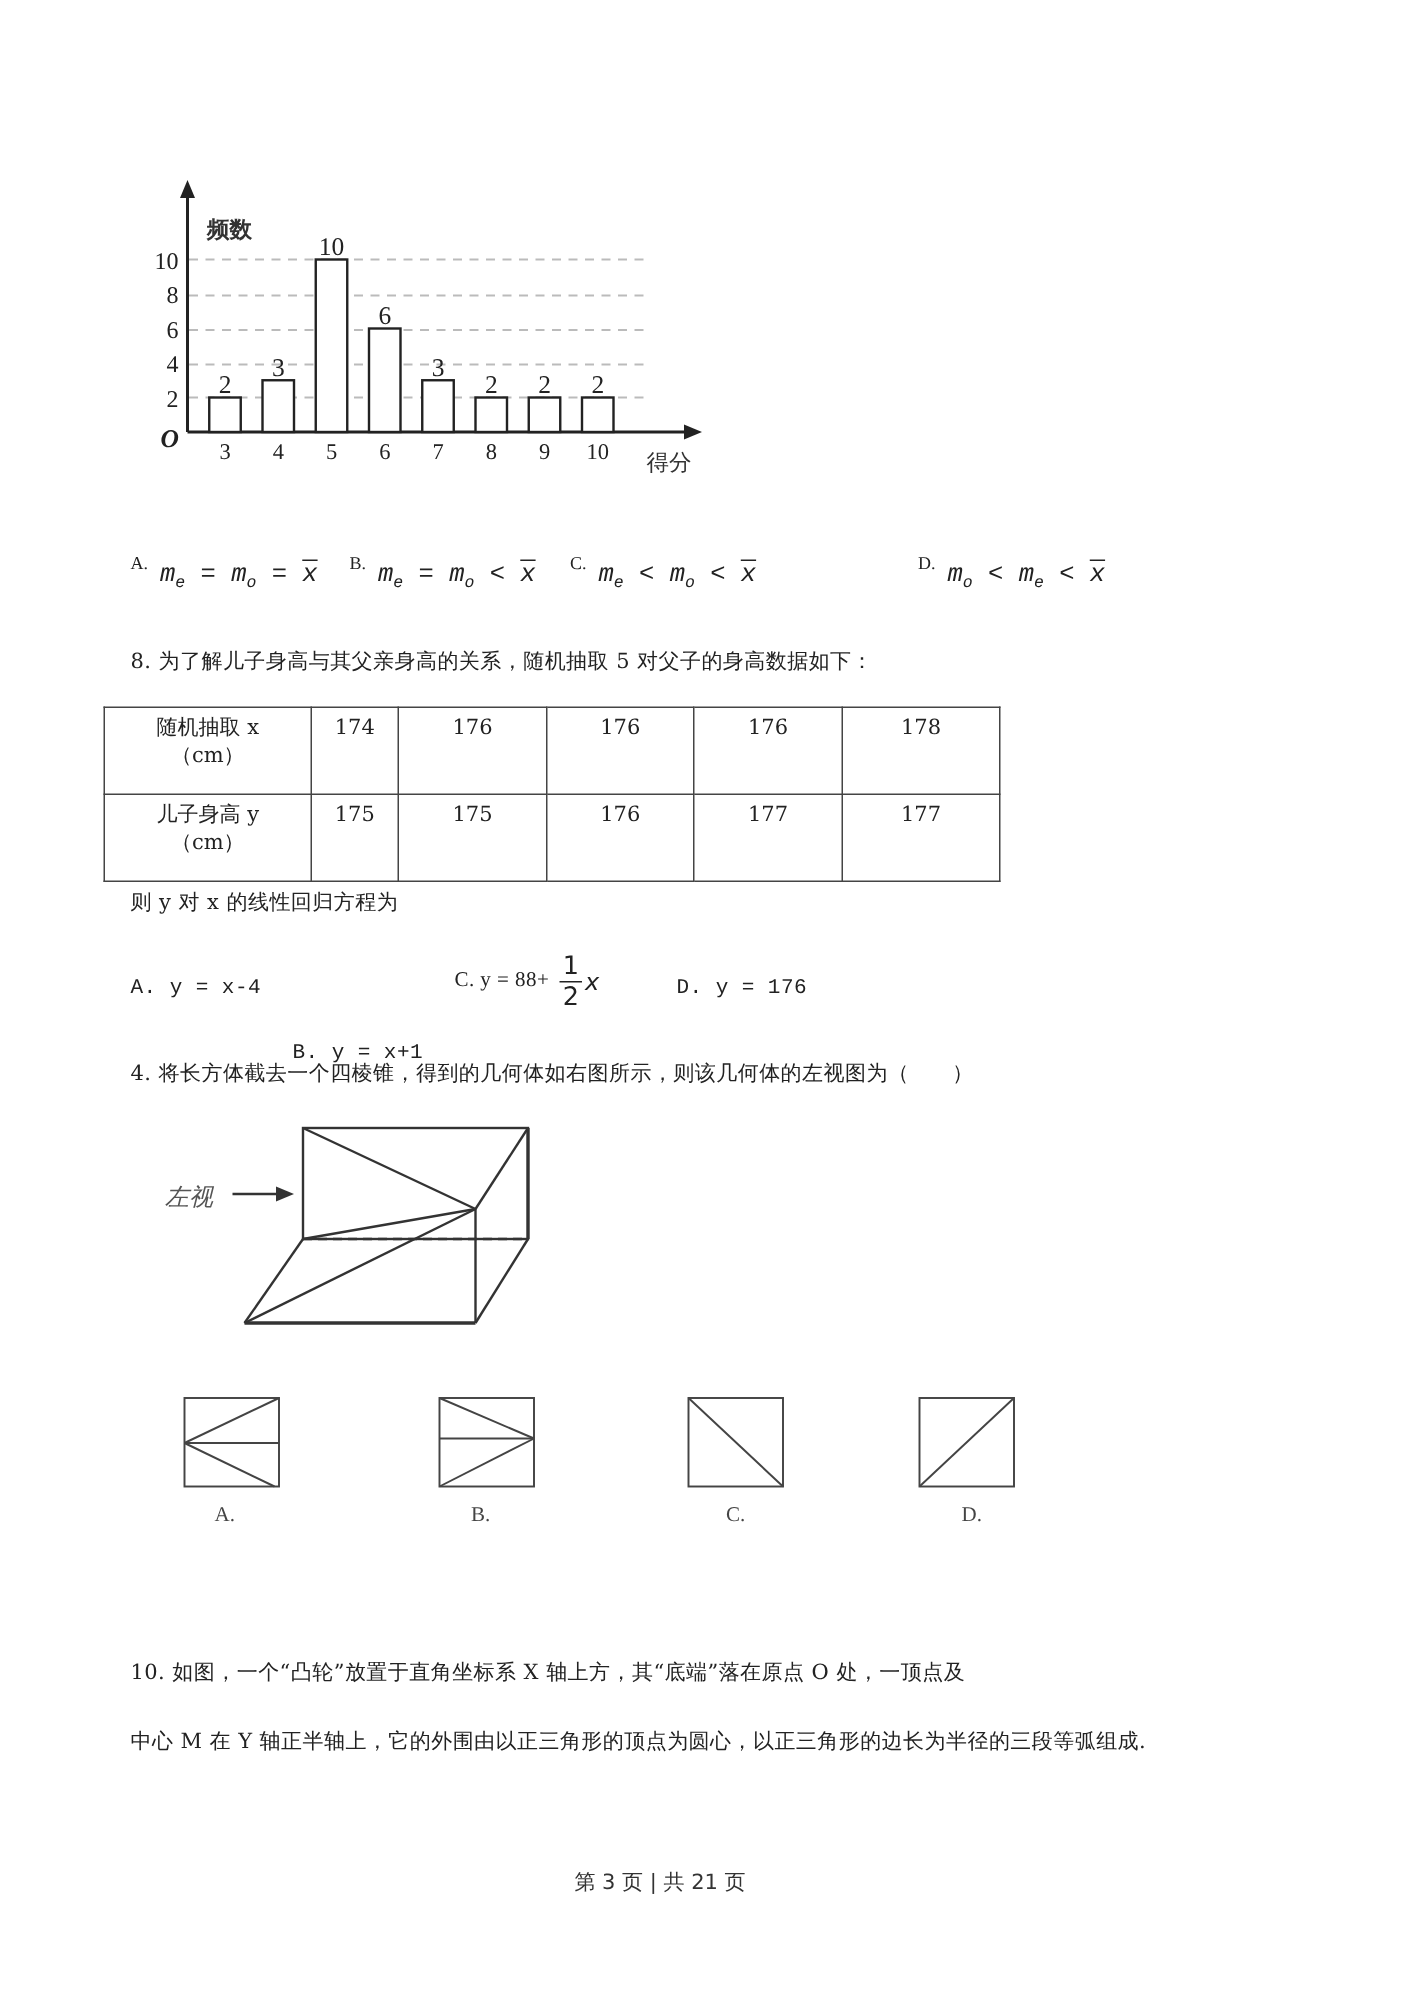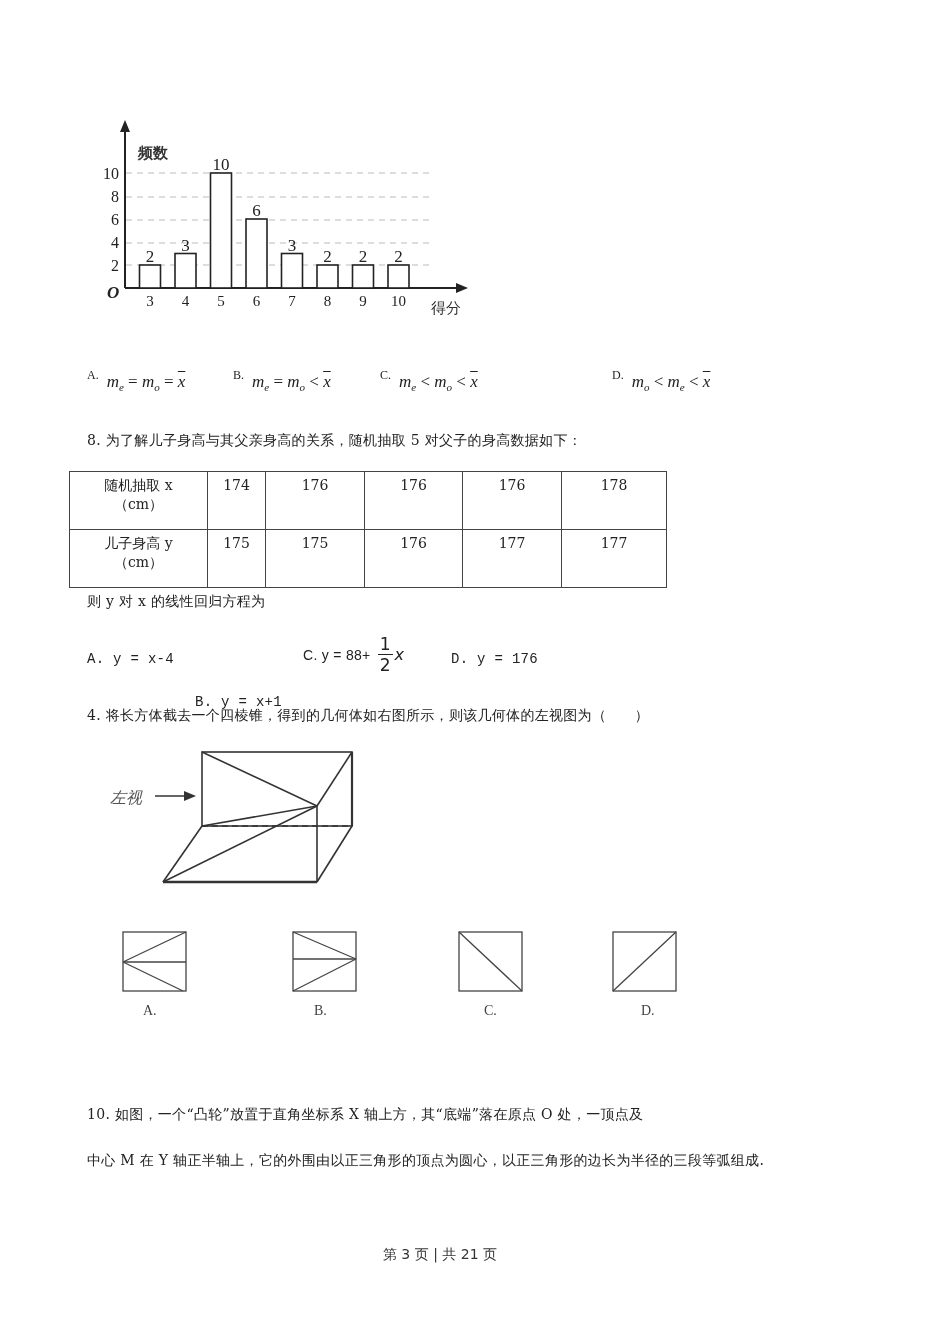--- a/index.html
+++ b/index.html
@@ -1,21 +1,21 @@
 <!DOCTYPE html>
 <html><head>
 <meta charset="utf-8">
 <style>
   html, body { margin:0; padding:0; background:#ffffff; }
   body { width:950px; height:1344px; position:relative; overflow:hidden;
          font-family:"DejaVu Serif", "Liberation Serif", serif; color:#222; }
   .abs { position:absolute; }
   .txt { font-size:14px; white-space:nowrap; letter-spacing:0.3px; }
   .opt-label { font-size:12px; font-family:"Liberation Serif", serif; }
-  .math { font-family:Liberation Serif, serif; font-style:italic; font-size:17px;margin-top:16px; }
+  .math { font-family:Liberation Mono, monospace; font-style:italic; font-size:17px;margin-top:16px; }
   .math sub { font-size:11px; font-style:italic; vertical-align:-4px; }
   .xbar { text-decoration:overline; }
   table.hdata { position:absolute; left:69px; top:471px; border-collapse:collapse;
                 font-size:14px; font-family:"DejaVu Serif", serif; }
   table.hdata td { border:1px solid #444; vertical-align:top; text-align:center;
                    padding:4px 2px 0 2px; height:53px; line-height:19px; }
   .footer { font-size:14px; font-family:"DejaVu Sans", sans-serif; color:#333; }
   .frac { display:inline-block; vertical-align:middle; text-align:center;
           font-family:"DejaVu Sans", sans-serif; font-size:17px; line-height:20px; margin:0 2px; }
   .frac .num { display:block; border-bottom:1px solid #222; padding:0 2px; }
@@ -114,21 +114,21 @@
     <td>177</td>
   </tr>
 </tbody>
   </table>
 
 <div class="abs txt" style="left:87px; top:593px;">则 y 对 x 的线性回归方程为</div>
 
 <div class="abs txt" style="left:87px; top:651px; font-family:'Liberation Mono', monospace;">A. y  =  x-4</div>
 <div class="abs txt" style="left:195px; top:651px; font-family:'Liberation Mono', monospace;margin-top:43px;">B. y  =  x+1</div>
 <div class="abs" style="left:303px; top:634px; white-space:nowrap;">
-  <span class="txt" style="font-family:Liberation Sans, sans-serif; vertical-align:middle;">C. y  =  88+</span>
+  <span class="txt" style="font-family:Liberation Serif, serif; vertical-align:middle;">C. y  =  88+</span>
   <span class="frac">
     <span class="num">1</span>
     <span class="den">2</span>
   </span><span style="font-family:'DejaVu Sans', sans-serif; font-style:italic; font-size:16px; vertical-align:middle;">x</span>
 </div>
 <div class="abs txt" style="left:451px; top:651px; font-family:'Liberation Mono', monospace;">D. y  =  176</div>
 
 <div class="abs txt" style="left:87px; top:707px;">4. 将长方体截去一个四棱锥，得到的几何体如右图所示，则该几何体的左视图为（　　）</div>
 
 <svg class="abs" style="left:100px; top:745px;" width="270" height="145" viewBox="100 745 270 145">

